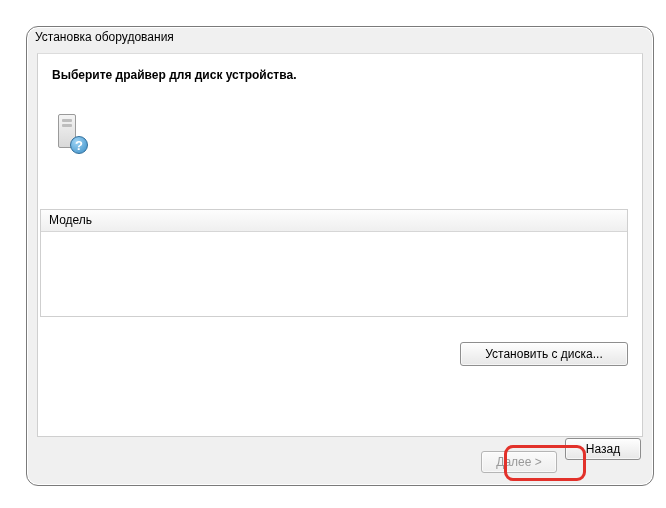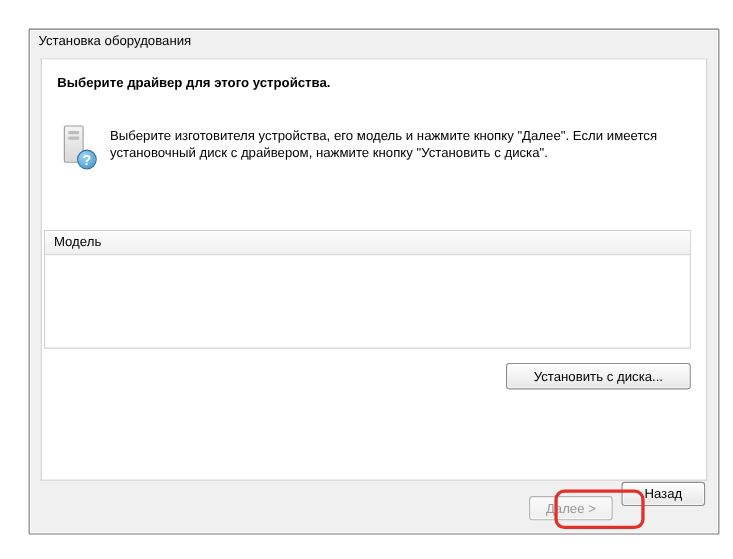--- a/index.html
+++ b/index.html
@@ -24,21 +24,21 @@
     border-radius: 3px;
   }
   .window {
     position: absolute;
     left: 19px;
     top: 21px;
     width: 628px;
     height: 460px;
     border: 1px solid #7a7a7a;
     background: #f0f0f0;
-    border-radius: 1px;
+    border-radius: 12px;
     box-shadow: inset 0 0 0 1px #fff;
   }
   .titlebar {
     height: 22px;
     padding: 3px 8px 0 8px;
     font-size: 12px;
     color: #000;
   }
   .content {
     position: absolute;
@@ -134,21 +134,21 @@
     padding: 0 10px;
     background: linear-gradient(#fefefe,#e7e7e7);
     border: 1px solid #8e8e8e;
     border-radius: 3px;
     font-size: 12px;
     font-family: inherit;
     color: #000;
     cursor: pointer;
     box-shadow: inset 0 0 0 1px rgba(255,255,255,.6);
   }
-  .btn.wide { width: 168px; height: 24px; }
+  .btn.wide { width: 168px; height: 24px; margin-top: 12px; }
   .btn[disabled] {
     color: #999;
     border-color: #b5b5b5;
     background: linear-gradient(#fafafa,#eeeeee);
     cursor: default;
     margin-top: 27px;
   }
   .footer {
     position: absolute;
     right: 12px;
@@ -169,31 +169,30 @@
 
 <div class="canvas">
   <div class="window">
 
     <div class="titlebar">
       <span>Установка оборудования</span>
     </div>
 
     <div class="content">
 
-      <div class="heading">Выберите драйвер для этого устройства.</div>
+      <div class="heading">Выберите драйвер для диск устройства.</div>
 
       <div class="instruction-row">
         <div class="device-icon">
           <div class="tower">
             <div class="slot"></div>
             <div class="slot slot2"></div>
           </div>
           <div class="q">?</div>
         </div>
-        <div class="instruction-text">Выберите изготовителя устройства, его модель и нажмите кнопку "Далее". Если имеется установочный диск с  драйвером, нажмите кнопку "Установить с диска".</div>
       </div>
 
       <div class="list-box">
         <div class="list-header">Модель</div>
       </div>
 
       <button class="btn wide have-disk">Установить с диска...</button>
 
     </div>
 

